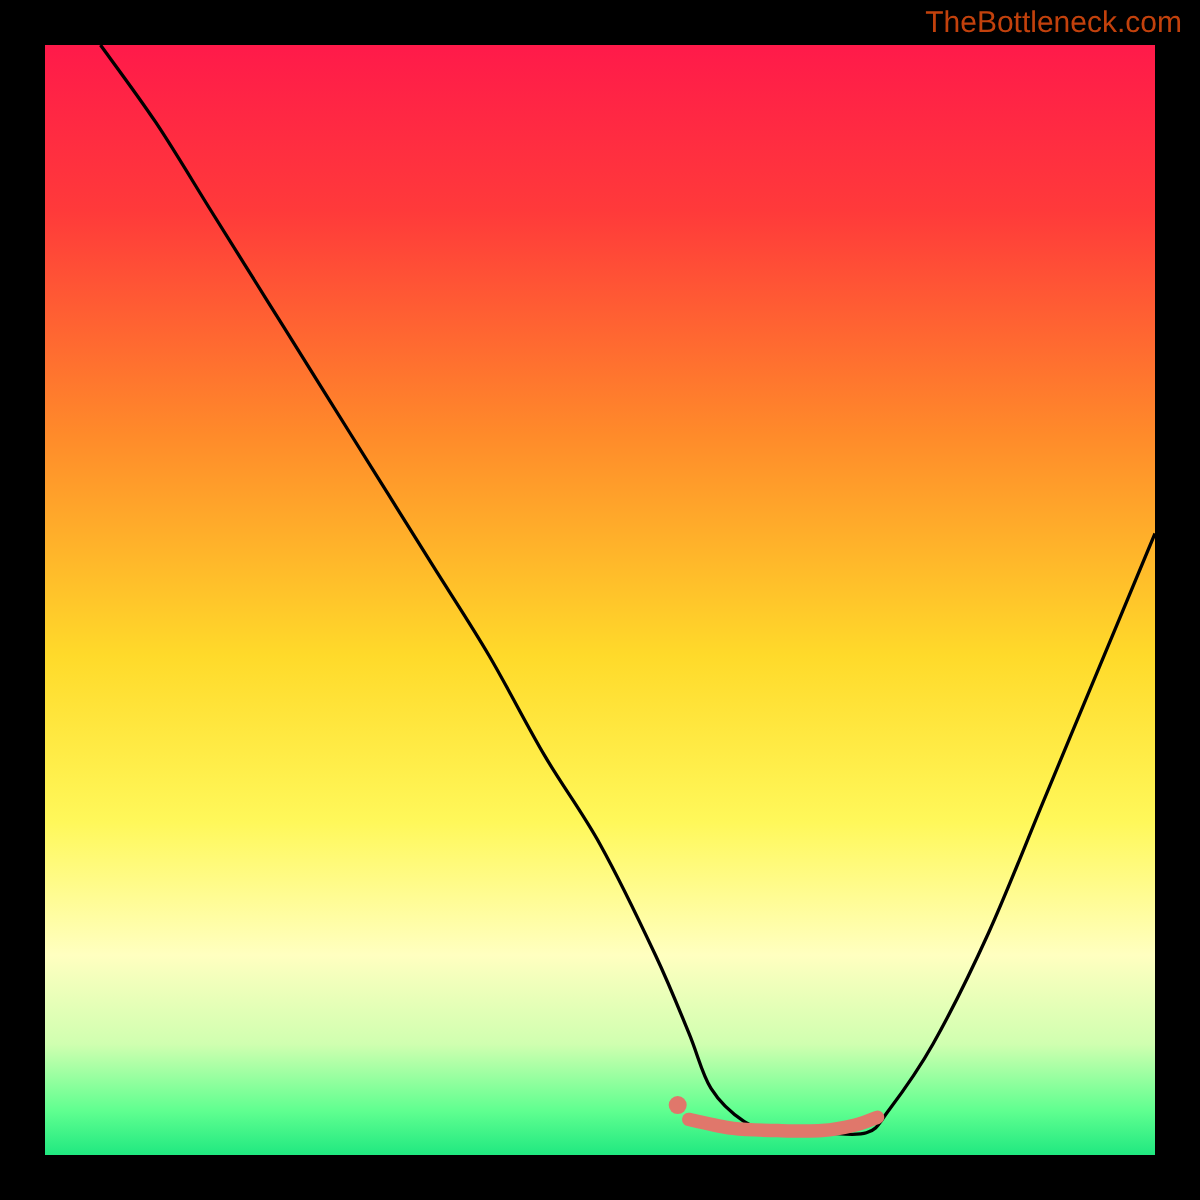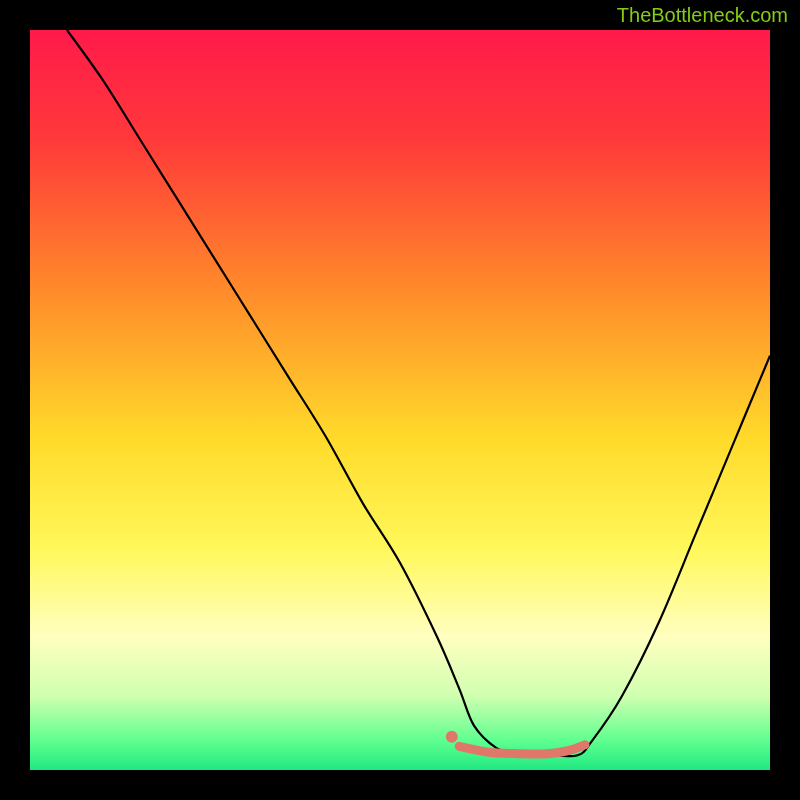--- a/index.html
+++ b/index.html
@@ -14,21 +14,21 @@
   .container {
     position: relative;
     width: 800px;
     height: 800px;
     background: #000;
   }
   .watermark {
     position: absolute;
     top: 4px;
     right: 12px;
-    color: #84cc16;
+    color: #c2410c;
     font-size: 20px;
     font-weight: 500;
     z-index: 10;
   }
   .plot-area {
     position: absolute;
     left: 30px;
     top: 30px;
     width: 740px;
     height: 740px;

